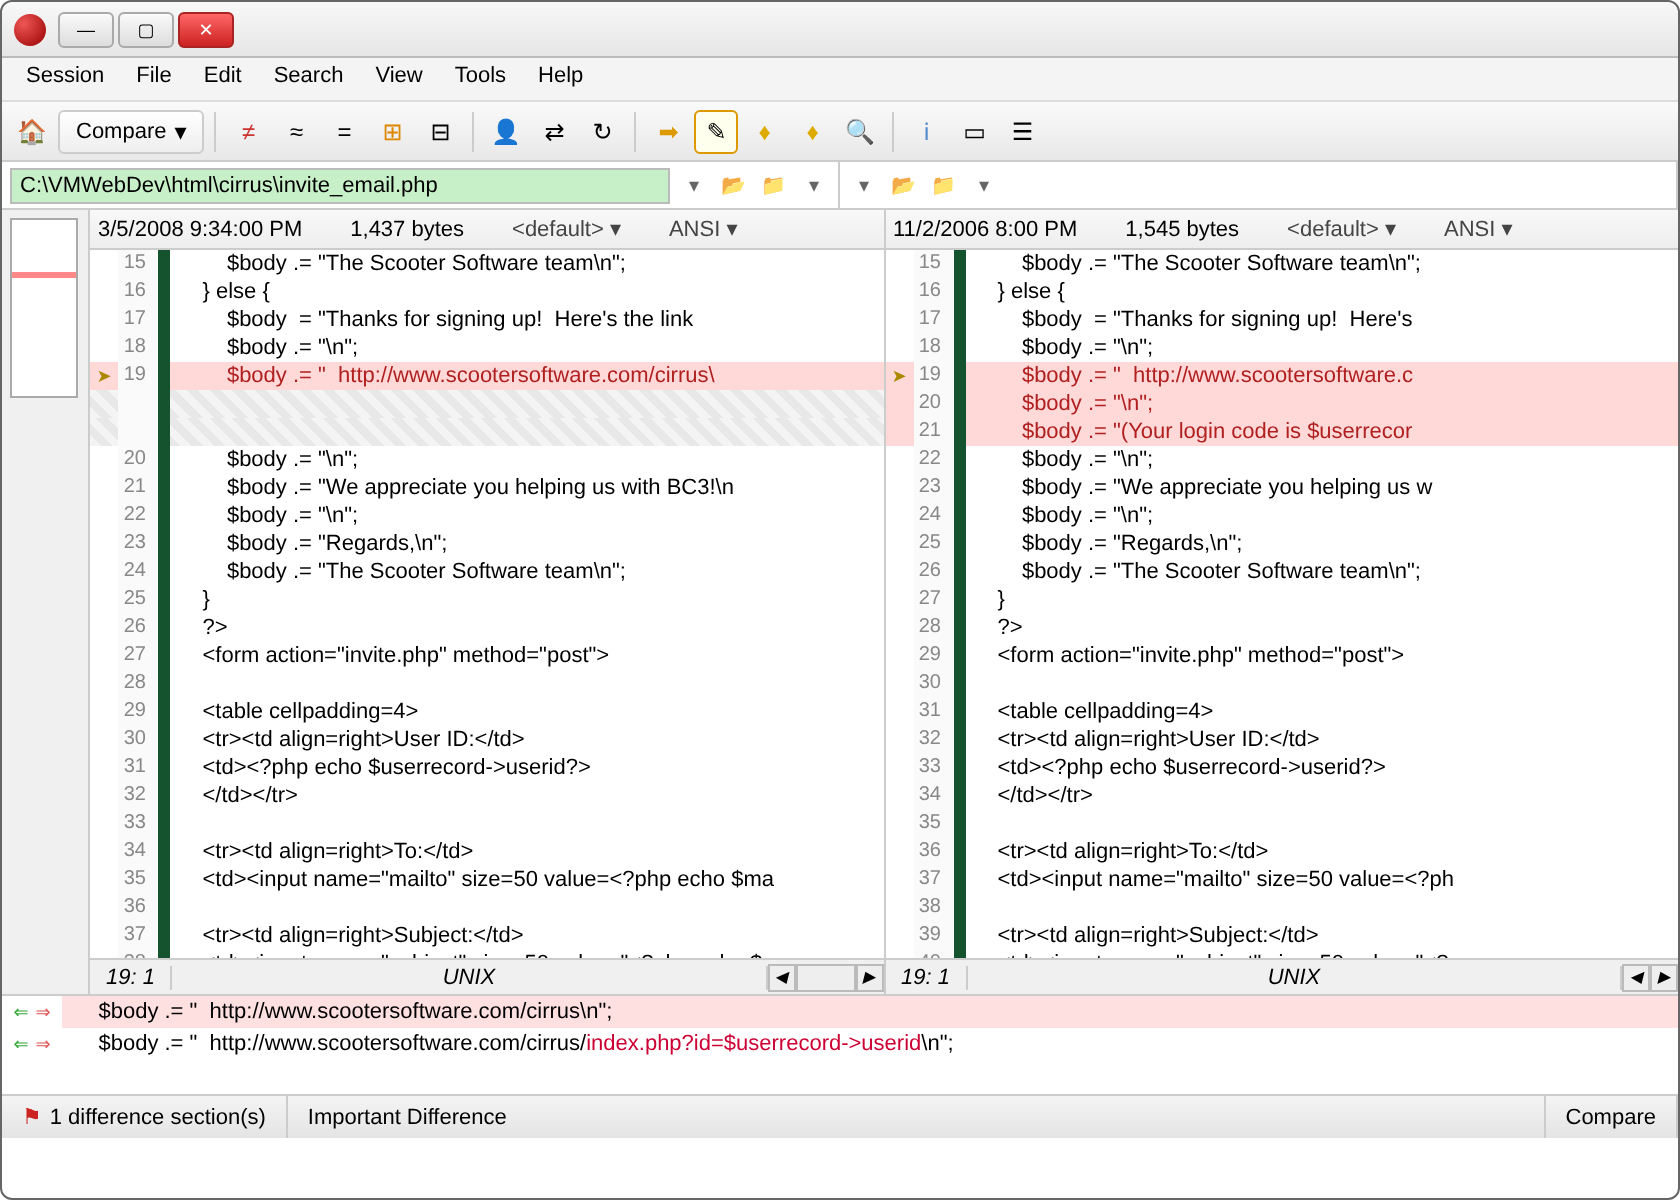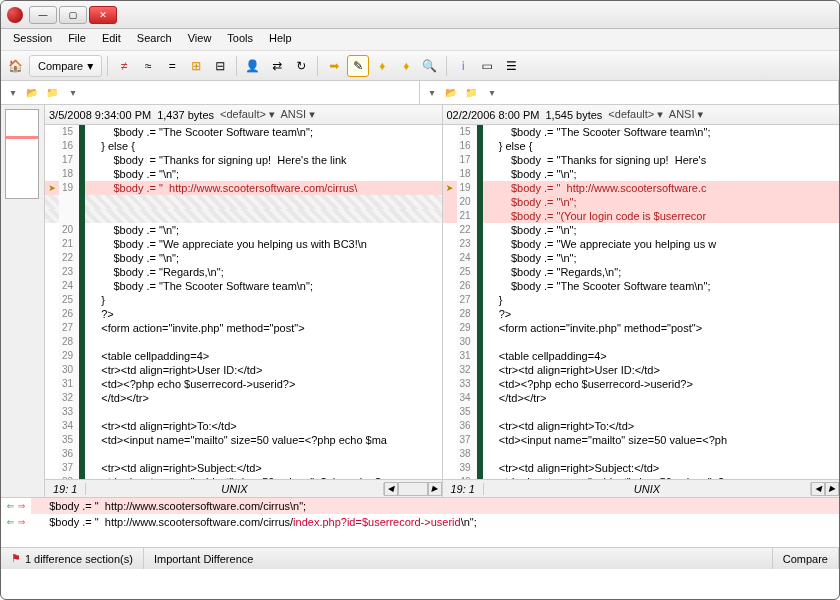--- a/index.html
+++ b/index.html
@@ -24,21 +24,21 @@
 .pathcell input { flex: 1; border: 1px solid #bbb; height: 18px; padding: 0 4px; font-size: 11px; }
 .pathcell.left input { background: #c8f0c8; }
 .smbtn { width: 16px; height: 16px; display: flex; align-items: center; justify-content: center; cursor: pointer; font-size: 10px; color: #666; }
 .main { display: flex; height: 392px; }
 .thumbs { width: 44px; background: #f0f0f0; border-right: 1px solid #ccc; padding: 4px; }
 .thumb { width: 34px; height: 90px; border: 1px solid #aaa; background: #fff; position: relative; }
 .thumb::after { content:""; position: absolute; top: 30%; left: 0; right: 0; height: 3px; background: #f88; }
 .panes { flex: 1; display: flex; }
 .pane { flex: 1; display: flex; flex-direction: column; border-right: 1px solid #ccc; overflow: hidden; }
 .pane:last-child { border-right: none; }
-.panehdr { height: 20px; background: linear-gradient(#f8f8f8,#eee); border-bottom: 1px solid #ccc; display: flex; align-items: center; padding: 0 4px; gap: 6px; font-size: 10px; text-align: right; }
+.panehdr { height: 20px; background: linear-gradient(#f8f8f8,#eee); border-bottom: 1px solid #ccc; display: flex; align-items: center; padding: 0 4px; gap: 24px; font-size: 10px; text-align: right; }
 .panehdr .drop { color: #444; cursor: pointer; }
 .code { flex: 1; overflow: auto; font-family: "Courier New", monospace; font-size: 11px; background: #fff; position: relative; }
 .ln { display: flex; min-height: 14px; line-height: 14px; white-space: pre; }
 .gut { width: 14px; text-align: center; color: #a80; font-size: 9px; }
 .num { width: 26px; text-align: right; padding-right: 6px; color: #888; background: #fafafa; border-right: 6px solid #14532d; font-size: 10px; }
 .txt { flex: 1; padding-left: 4px; }
 .ln.diff { background: #ffd8d8; }
 .ln.diff .txt { color: #b02020; }
 .ln.hatch { background: repeating-linear-gradient(45deg,#f4f4f4,#f4f4f4 4px,#e8e8e8 4px,#e8e8e8 8px); }
 .paneft { height: 18px; background: #f0f0f0; border-top: 1px solid #ccc; display: flex; align-items: center; font-size: 10px; font-style: italic; }
@@ -101,20 +101,21 @@
   <div class="tbtn" style="color:#da0">♦</div>
   <div class="tbtn">🔍</div>
   <div class="tsep"></div>
   <div class="tbtn" style="color:#58c">ℹ</div>
   <div class="tbtn">▭</div>
   <div class="tbtn">☰</div>
 </div>
 
 <div class="pathbar">
   <div class="pathcell left">
+    <input value="C:\VMWebDev\html\cirrus\invite_email.php" style="">
     <div class="smbtn">▾</div>
     <div class="smbtn">📂</div>
     <div class="smbtn">📁</div>
     <div class="smbtn">▾</div>
   </div>
   <div class="pathcell">
     <div class="smbtn">▾</div>
     <div class="smbtn">📂</div>
     <div class="smbtn">📁</div>
     <div class="smbtn">▾</div>
@@ -166,21 +167,21 @@
         <div class="cell wide">UNIX</div>
         <div class="scroll">
             <div class="sbtn">◀</div>
             <div class="sbtn" style="width:30px"></div>
             <div class="sbtn">▶</div>
           </div>
       </div>
     </div>
     <div class="pane">
       <div class="panehdr">
-        <span>02/2/2006 8:00 PM</span>
+        <span>11/2/2006 8:00 PM</span>
         <span>1,545 bytes</span>
         <span class="drop"><span>&lt;default&gt;</span> ▾</span>
         <span class="drop"><span>ANSI</span> ▾</span>
       </div>
       <div class="code" id="right-code">
           <div class="ln"><div class="gut"></div><div class="num">15</div><div class="txt">        $body .= "The Scooter Software team\n";</div></div>
           <div class="ln"><div class="gut"></div><div class="num">16</div><div class="txt">    } else {</div></div>
           <div class="ln"><div class="gut"></div><div class="num">17</div><div class="txt">        $body  = "Thanks for signing up!  Here's</div></div>
           <div class="ln"><div class="gut"></div><div class="num">18</div><div class="txt">        $body .= "\n";</div></div>
           <div class="ln diff"><div class="gut">➤</div><div class="num">19</div><div class="txt">        $body .= "  http://www.scootersoftware.c</div></div>

